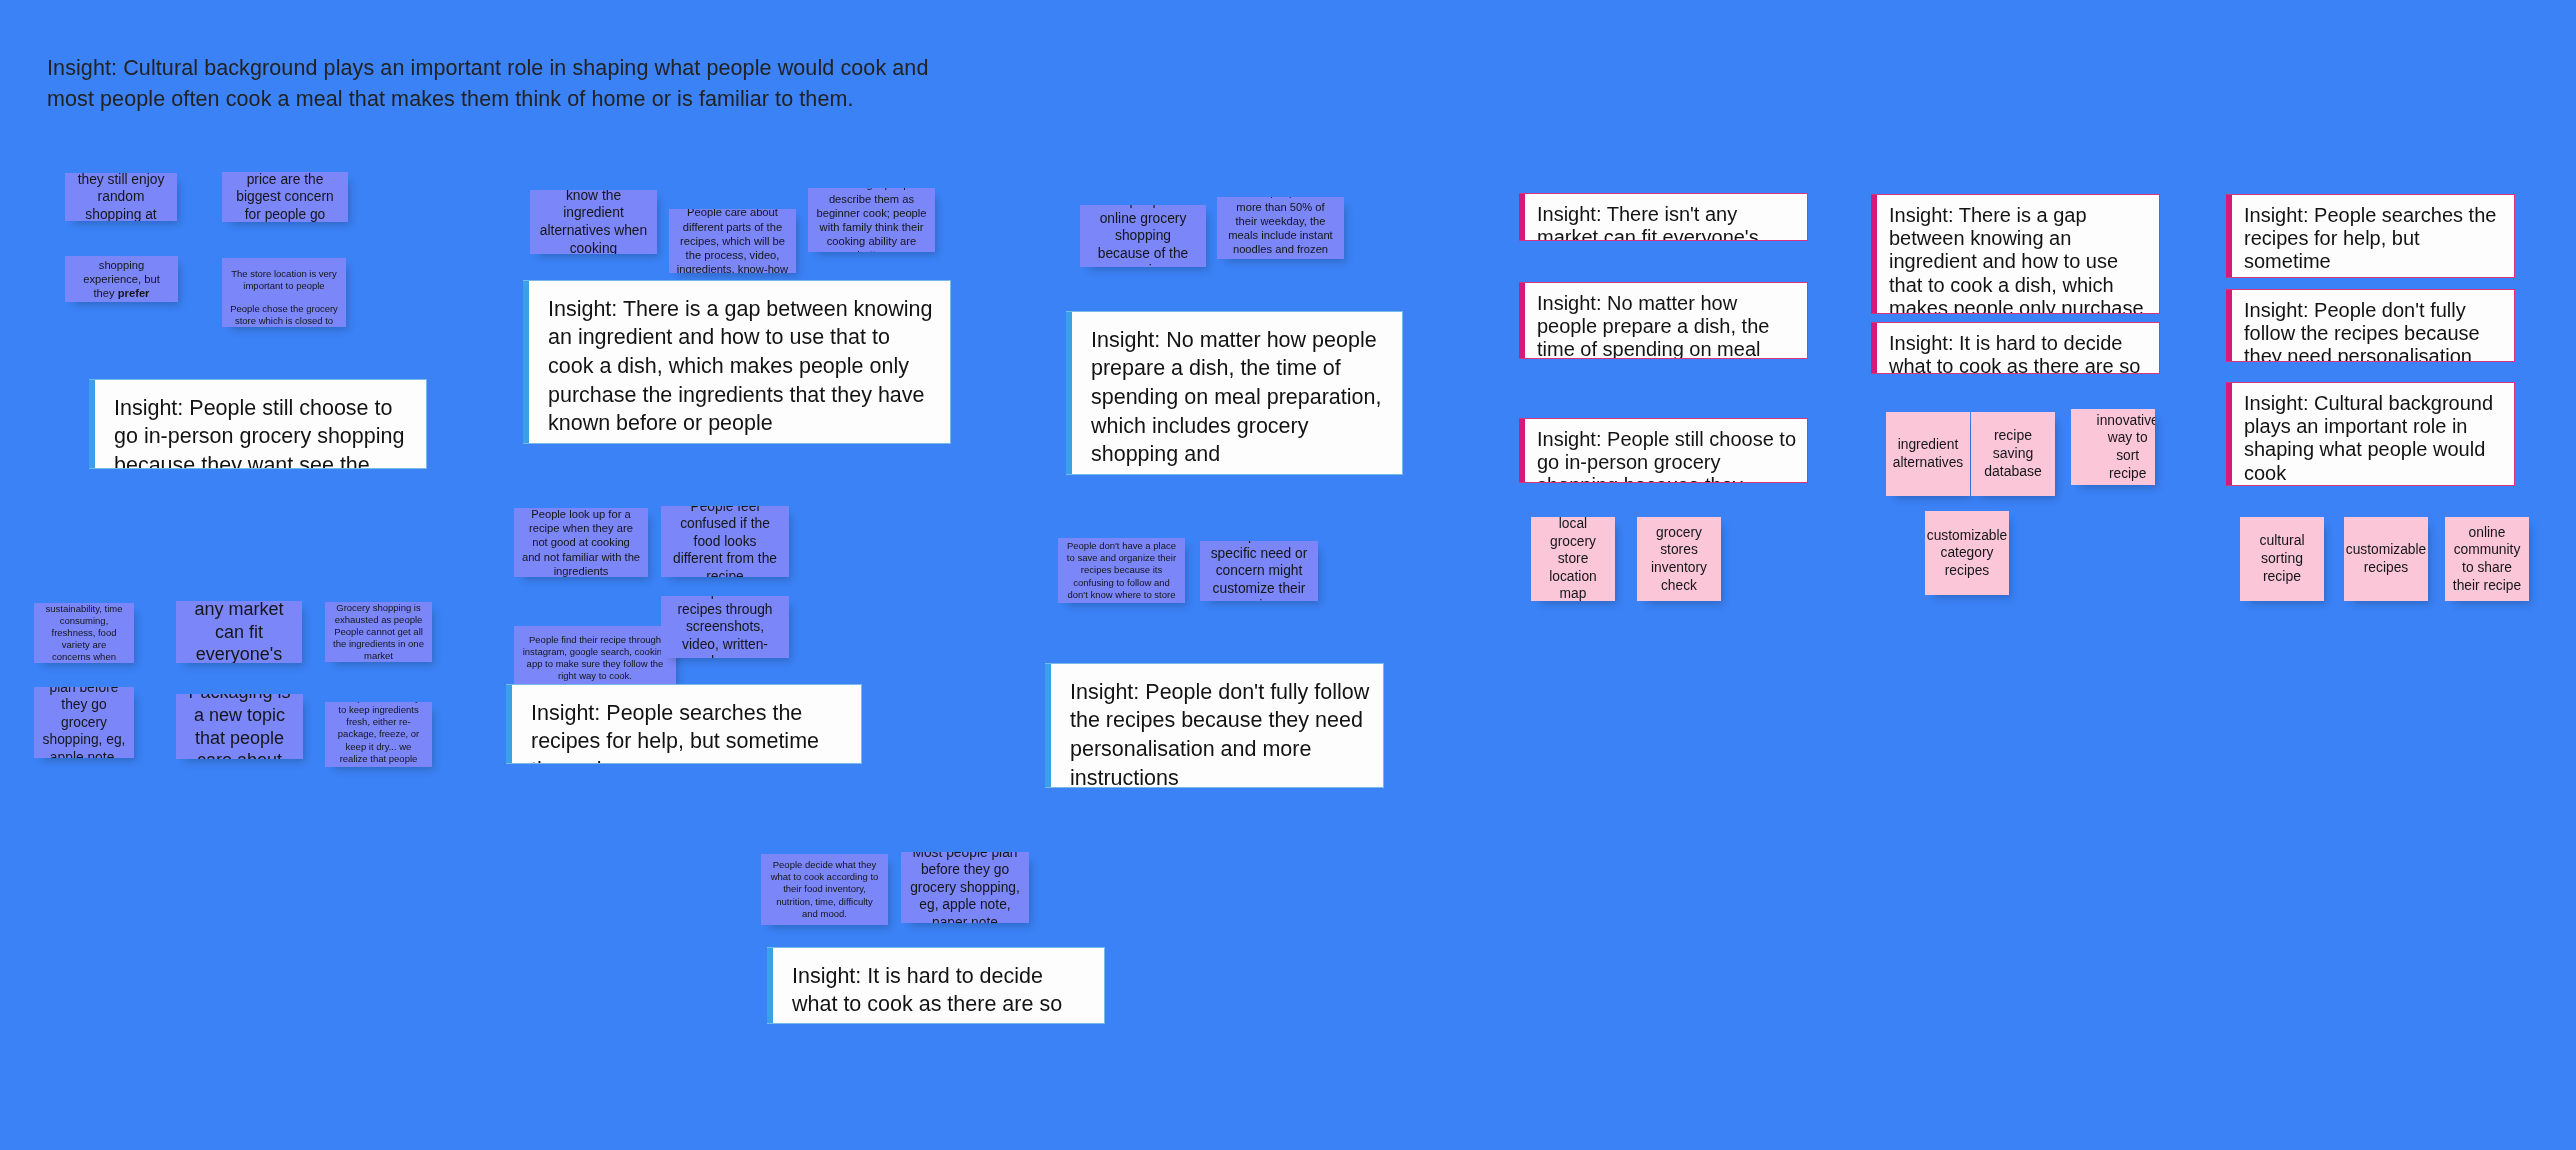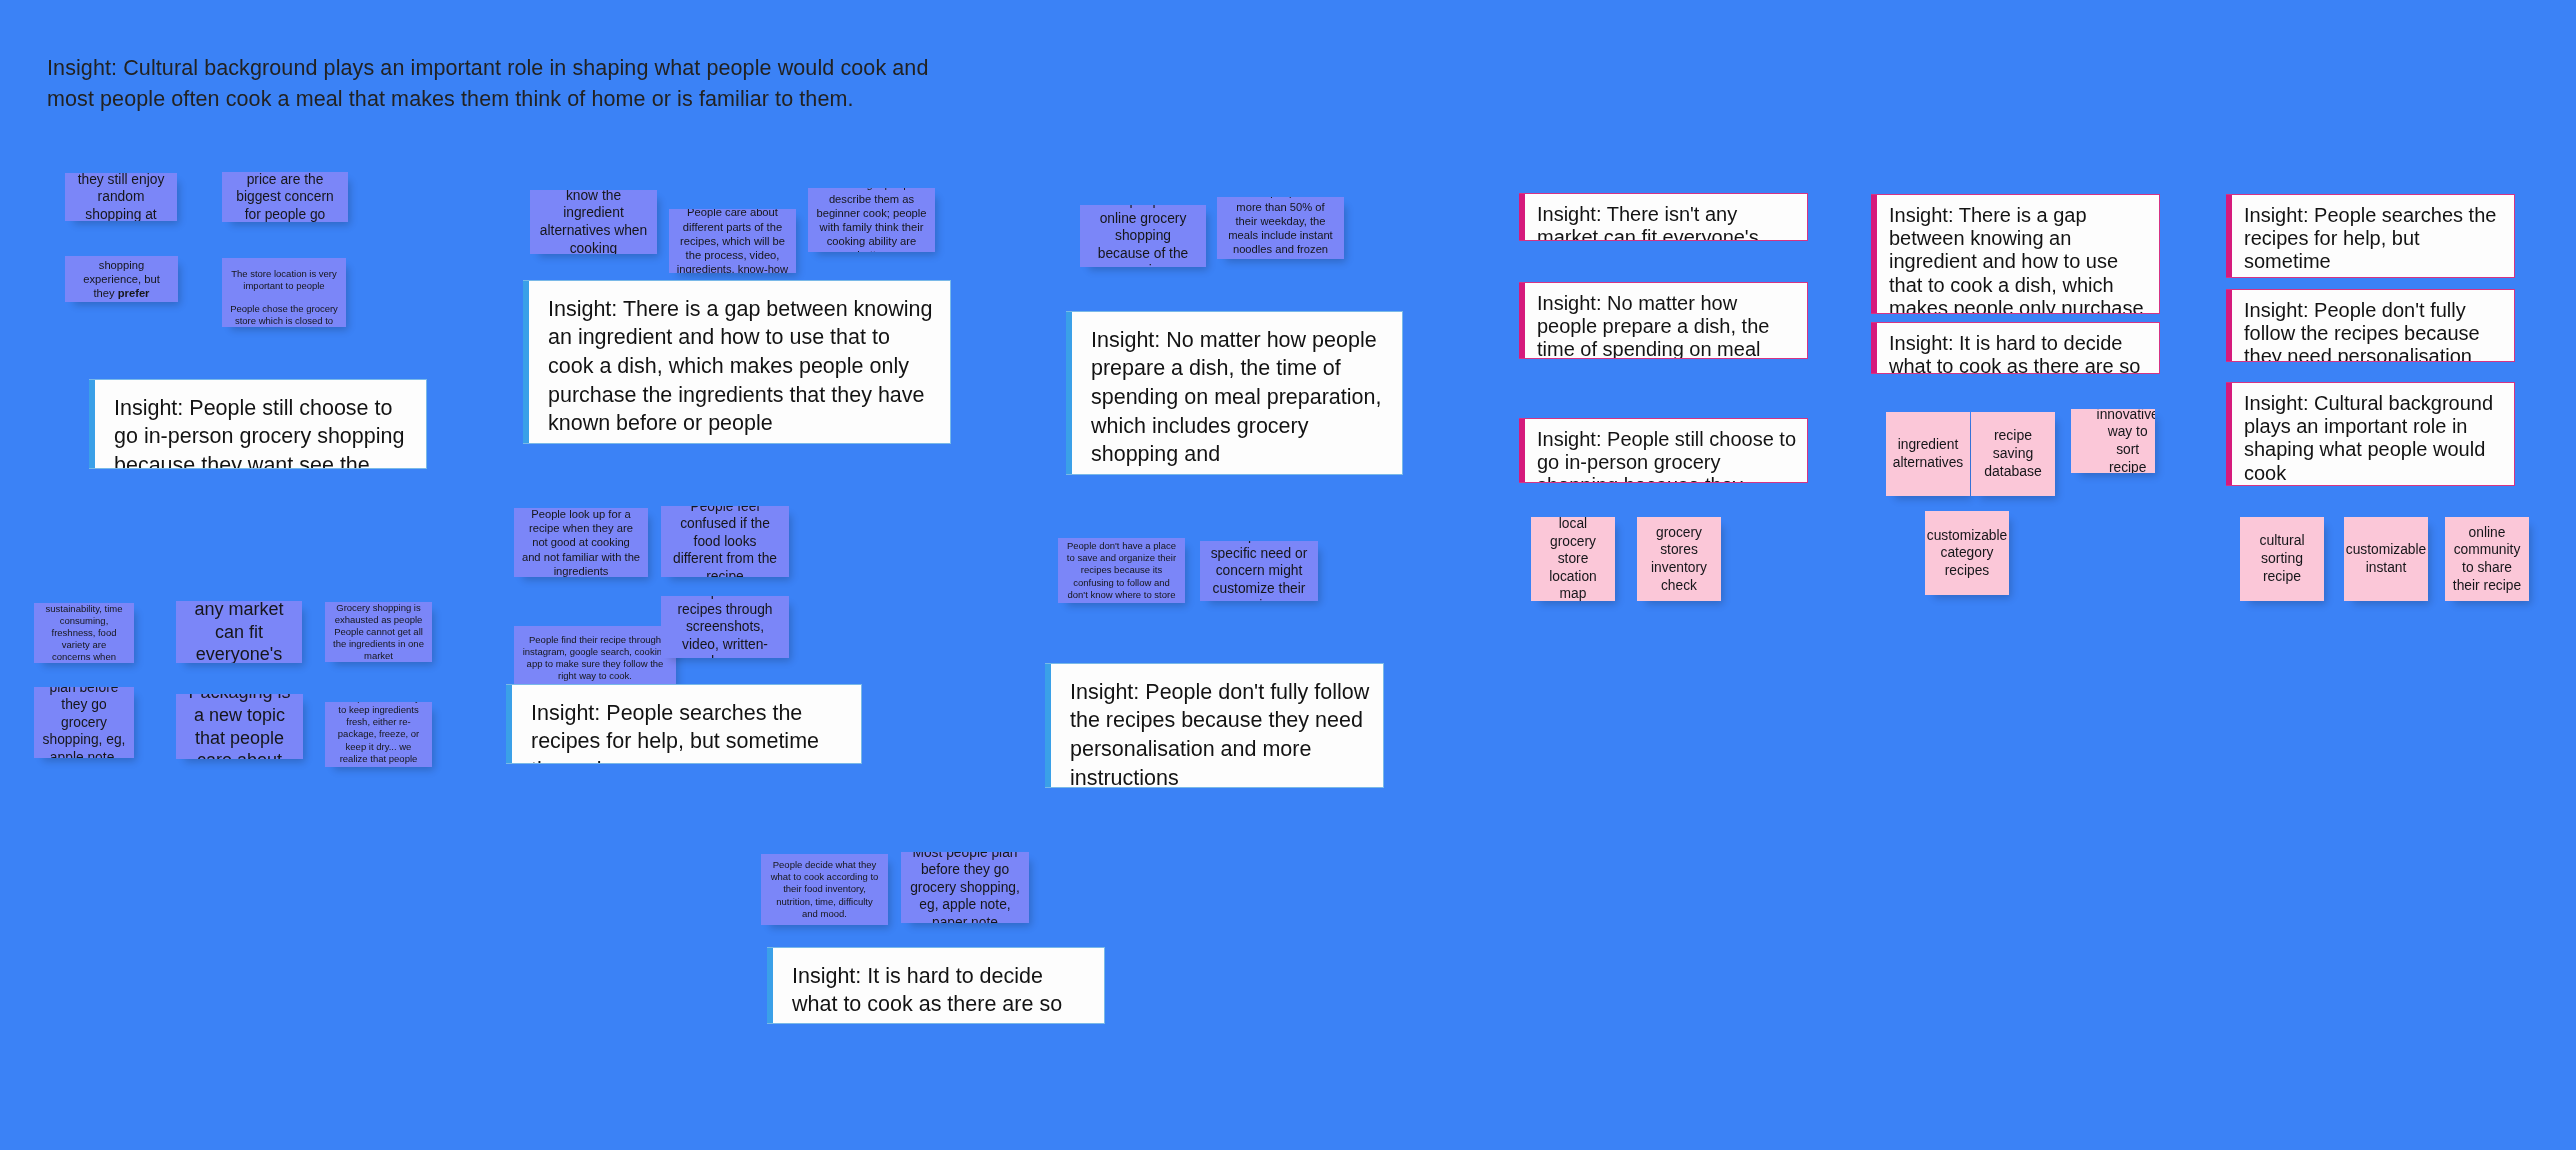--- a/index.html
+++ b/index.html
@@ -226,39 +226,39 @@
 
   <div class="card pink" style="left:1871px; top:322px; width:289px; height:52px;">
     <div class="bar"></div>
     <div class="body">Insight: It is hard to decide what to cook as there are so</div>
   </div>
 
   <div class="sticky pink fs-md" style="left:1886px; top:412px; width:84px; height:84px;">ingredient alternatives</div>
 
   <div class="sticky pink fs-lg" style="left:1971px; top:412px; width:84px; height:84px;">recipe saving database</div>
 
-  <div class="sticky pink fs-md" style="left:2071px; top:409px; width:84px; height:64px;padding-left:37px;">innovative way to sort recipe</div>
+  <div class="sticky pink fs-md" style="left:2071px; top:409px; width:84px; height:76px;padding-left:37px;">innovative way to sort recipe</div>
 
   <div class="sticky pink fs-md" style="left:1925px; top:511px; width:84px; height:84px;">customizable category recipes</div>
 
   <div class="card pink" style="left:2226px; top:194px; width:289px; height:84px;">
     <div class="bar"></div>
     <div class="body">Insight: People searches the recipes for help, but sometime</div>
   </div>
 
   <div class="card pink" style="left:2226px; top:289px; width:289px; height:73px;">
     <div class="bar"></div>
     <div class="body">Insight: People don't fully follow the recipes because they need personalisation</div>
   </div>
 
   <div class="card pink" style="left:2226px; top:382px; width:289px; height:104px;">
     <div class="bar"></div>
     <div class="body">Insight: Cultural background plays an important role in shaping what people would cook</div>
   </div>
 
   <div class="sticky pink fs-lg" style="left:2240px; top:517px; width:84px; height:84px;">cultural sorting recipe</div>
 
-  <div class="sticky pink fs-md" style="left:2344px; top:517px; width:84px; height:84px;">customizable instant</div>
+  <div class="sticky pink fs-md" style="left:2344px; top:517px; width:84px; height:84px;">customizable recipes</div>
 
   <div class="sticky pink fs-md" style="left:2445px; top:517px; width:84px; height:84px;">online community to share their recipe</div>
 
 </div>
 
 
 </body></html>

